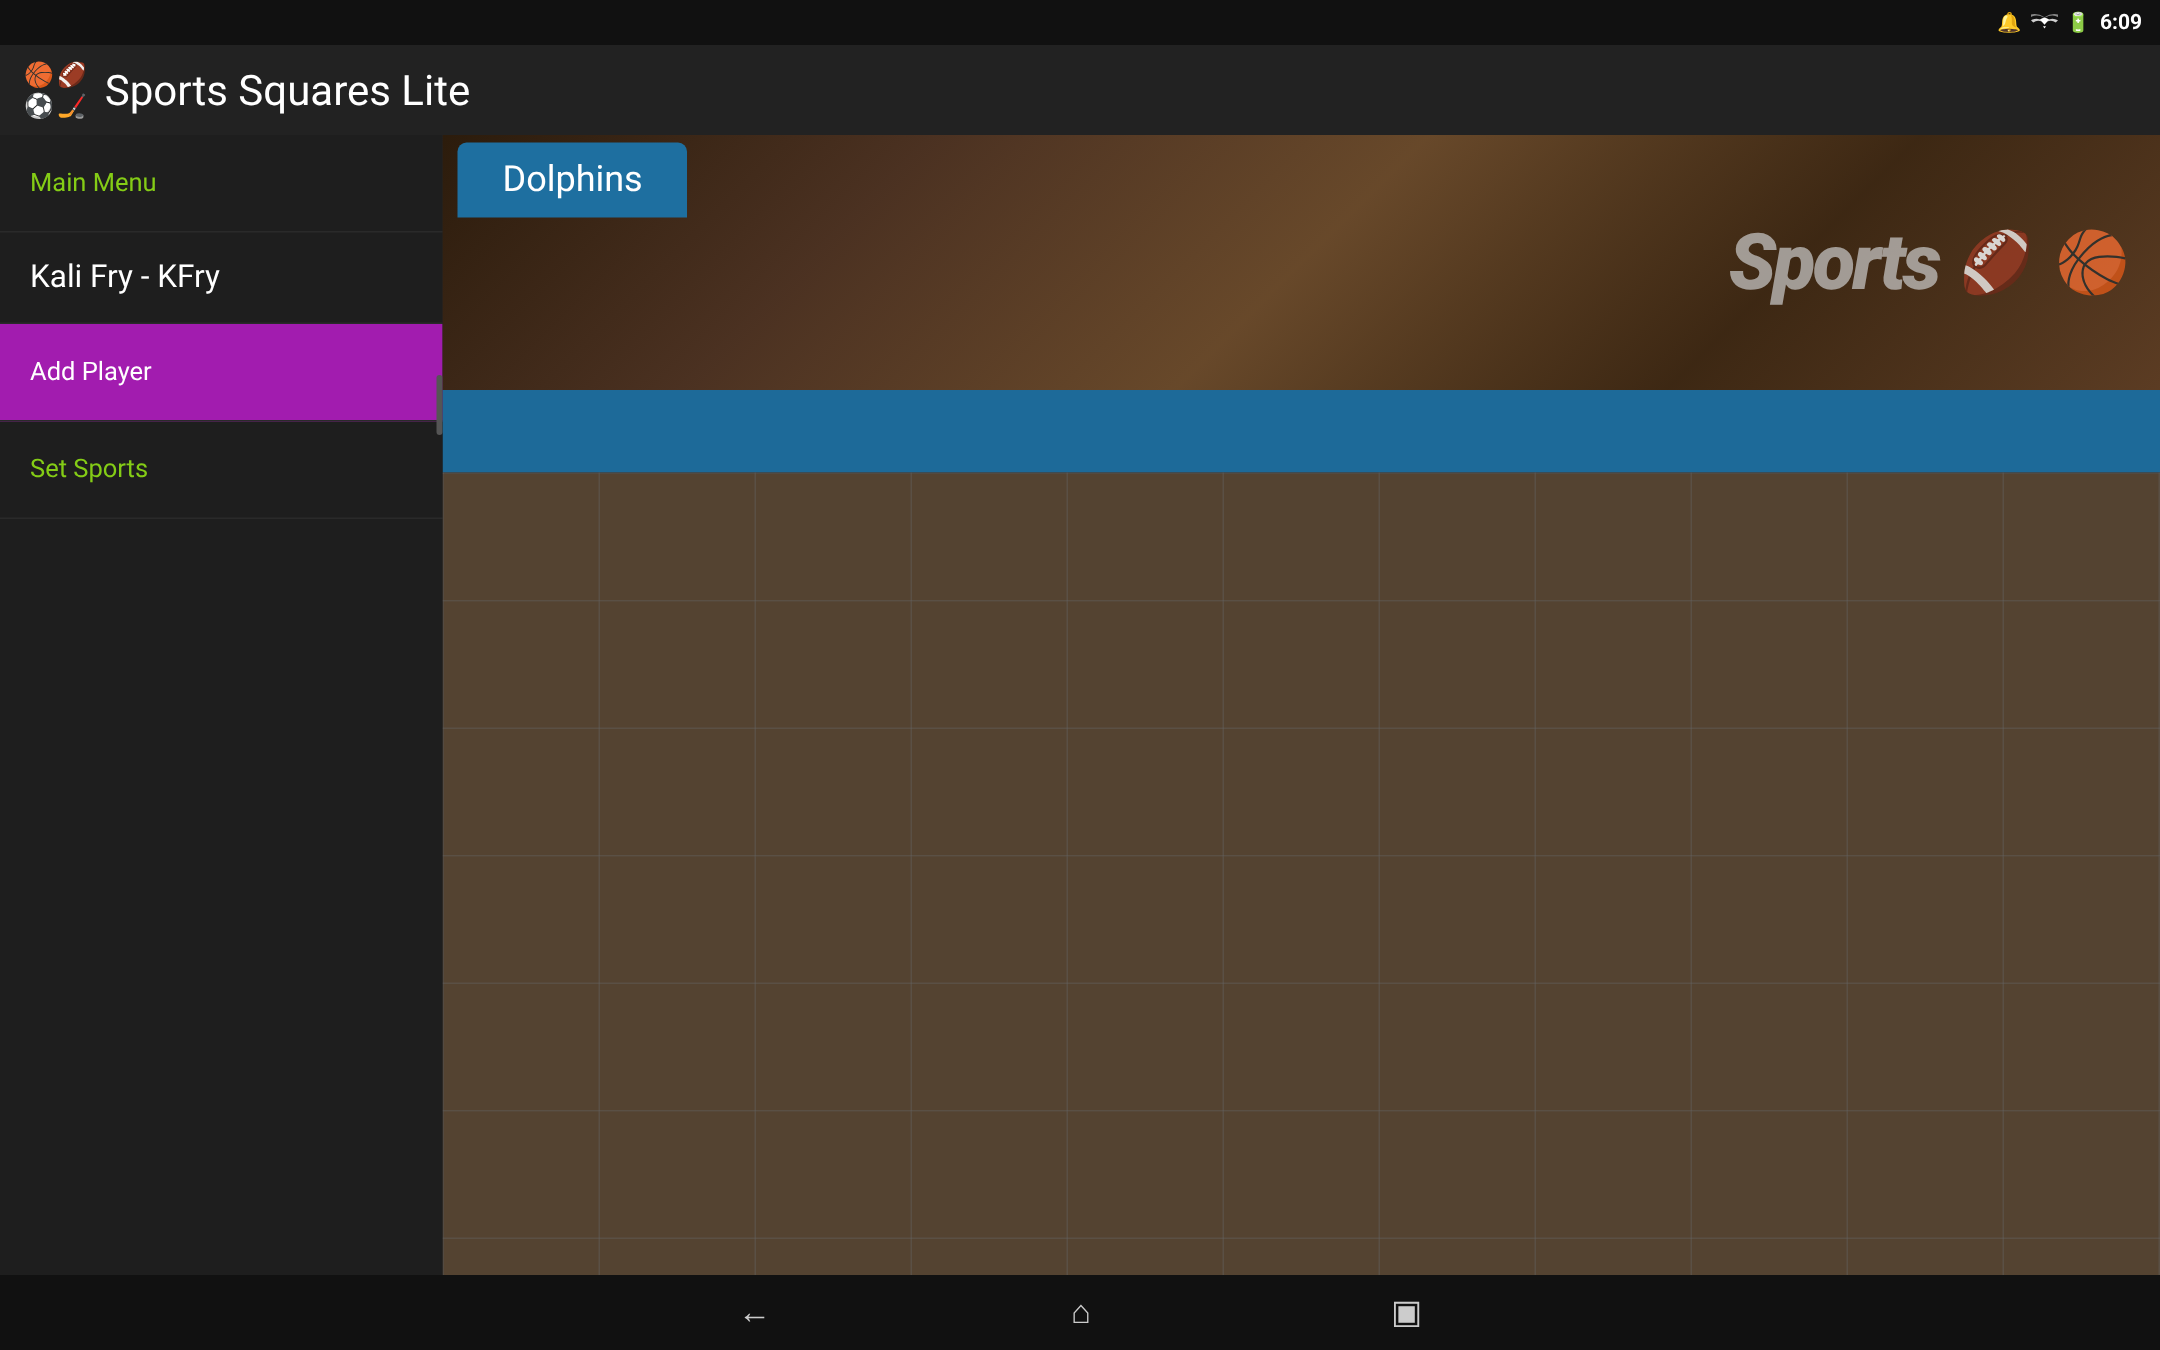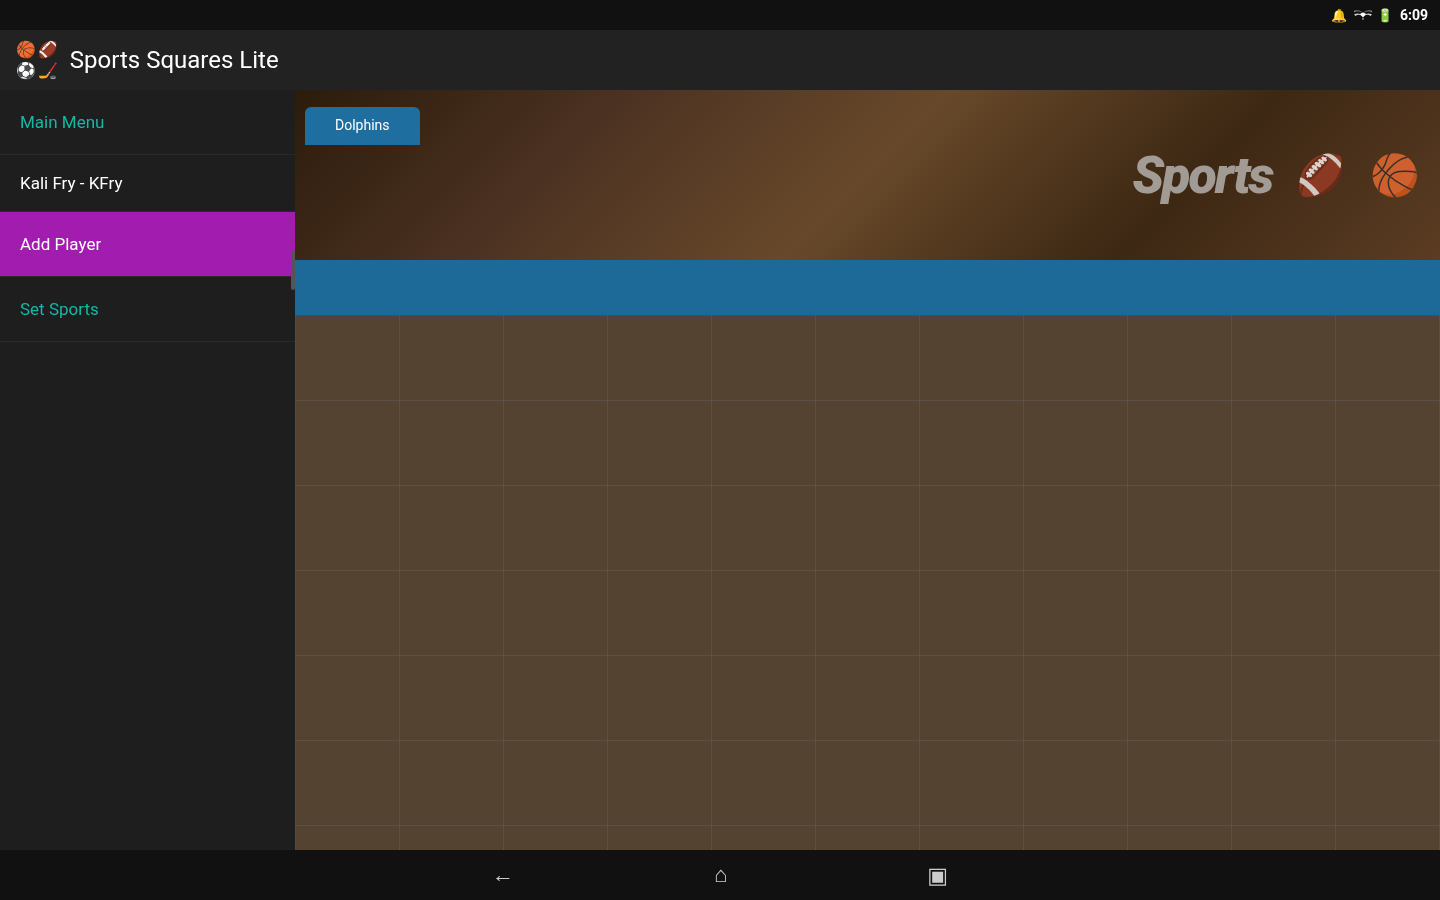--- a/index.html
+++ b/index.html
@@ -54,60 +54,60 @@
     }
     .app-icon-row {
       display: flex;
       gap: 2px;
     }
     .sport-icon {
       font-size: 16px;
     }
     .app-title {
       color: #fff;
-      font-size: 24px;
+      font-size: 28px;
       font-weight: 400;
     }
 
     
     .main-layout {
       display: flex;
       width: 100%;
       height: calc(900px - 30px - 60px - 50px);
     }
 
     
     .sidebar {
       width: 295px;
       background: #1e1e1e;
       flex-shrink: 0;
       display: flex;
       flex-direction: column;
     }
     .sidebar-item {
       padding: 22px 20px;
-      color: #14b8a6;
+      color: #84cc16;
       font-size: 17px;
       font-weight: 400;
       cursor: pointer;
       border-bottom: 1px solid #2a2a2a;
     }
     .sidebar-item.active {
       background: #a21caf;
       color: #fff;
     }
     .sidebar-item.section-label {
       color: #aaa;
       font-size: 14px;
       padding: 14px 20px 6px 20px;
       border-bottom: none;
     }
     .sidebar-item.player-name {
       color: #fff;
-      font-size: 17px;
+      font-size: 21px;
       padding: 18px 20px;
     }
 
     
     .content-area {
       flex: 1;
       position: relative;
       overflow: hidden;
     }
 
@@ -127,35 +127,35 @@
       height: 55px;
       display: flex;
       align-items: flex-end;
       padding-left: 0;
       z-index: 2;
     }
     .tab-item {
       background: #1e6fa0;
       color: #fff;
       padding: 10px 30px 12px 30px;
-      font-size: 14px;
+      font-size: 24px;
       border-radius: 6px 6px 0 0;
       margin-left: 10px;
       cursor: pointer;
     }
 
     
     .sports-branding {
       position: absolute;
       right: 20px;
       top: 50%;
       transform: translateY(-50%);
       display: flex;
       align-items: center;
-      gap: 24px;
+      gap: 14px;
     }
     .sports-text {
       color: #ccc;
       font-size: 52px;
       font-weight: 900;
       font-style: italic;
       opacity: 0.7;
       letter-spacing: -2px;
     }
     .sports-ball-icon {

